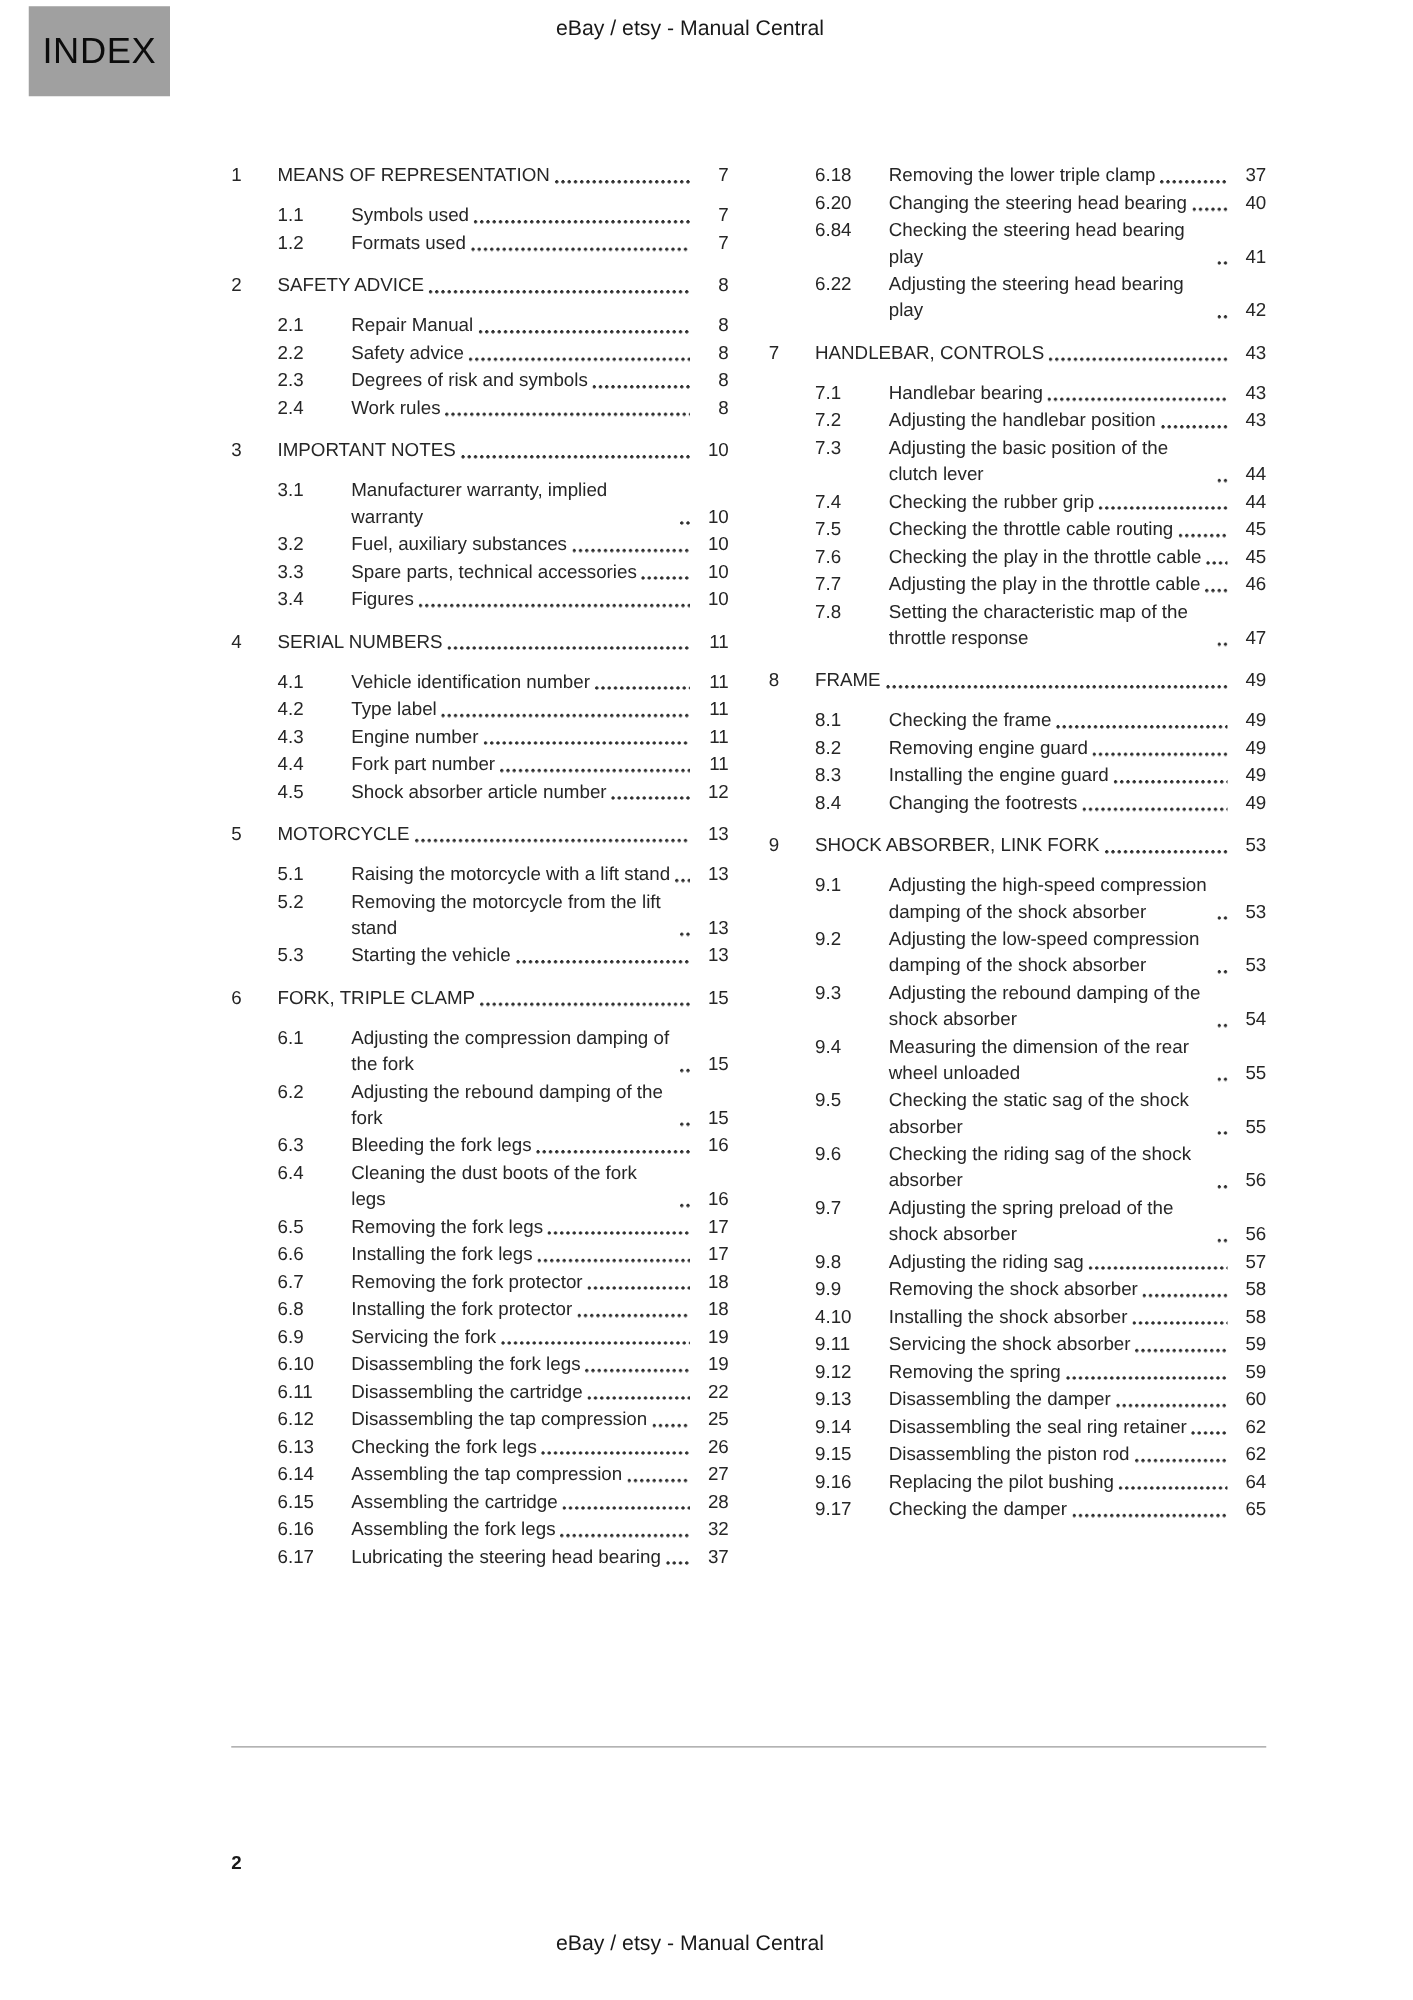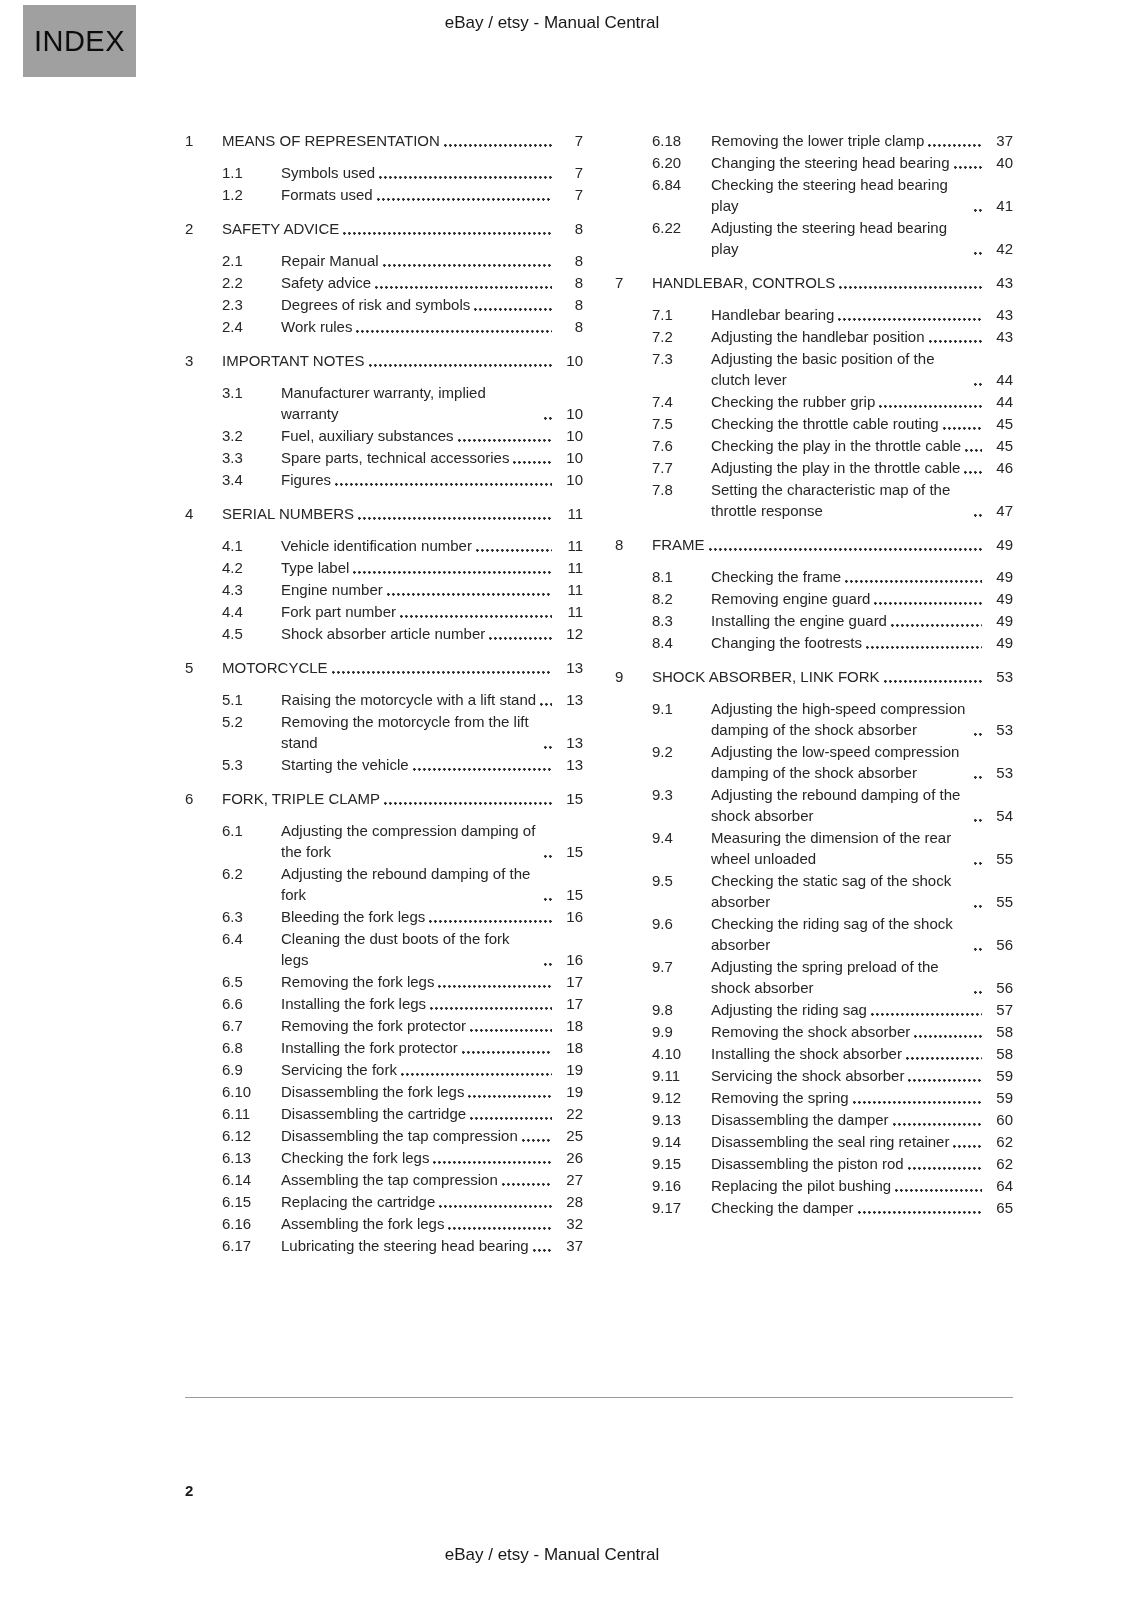--- a/index.html
+++ b/index.html
@@ -282,21 +282,21 @@
         <span class="page">26</span>
       </div>
       <div class="toc-row sub">
         <span class="num">6.14</span>
         <span class="title">Assembling the tap compression</span>
         <span class="leader"></span>
         <span class="page">27</span>
       </div>
       <div class="toc-row sub">
         <span class="num">6.15</span>
-        <span class="title">Replacing the cartridge</span>
+        <span class="title">Assembling the cartridge</span>
         <span class="leader"></span>
         <span class="page">28</span>
       </div>
       <div class="toc-row sub">
         <span class="num">6.16</span>
         <span class="title">Assembling the fork legs</span>
         <span class="leader"></span>
         <span class="page">32</span>
       </div>
       <div class="toc-row sub">

